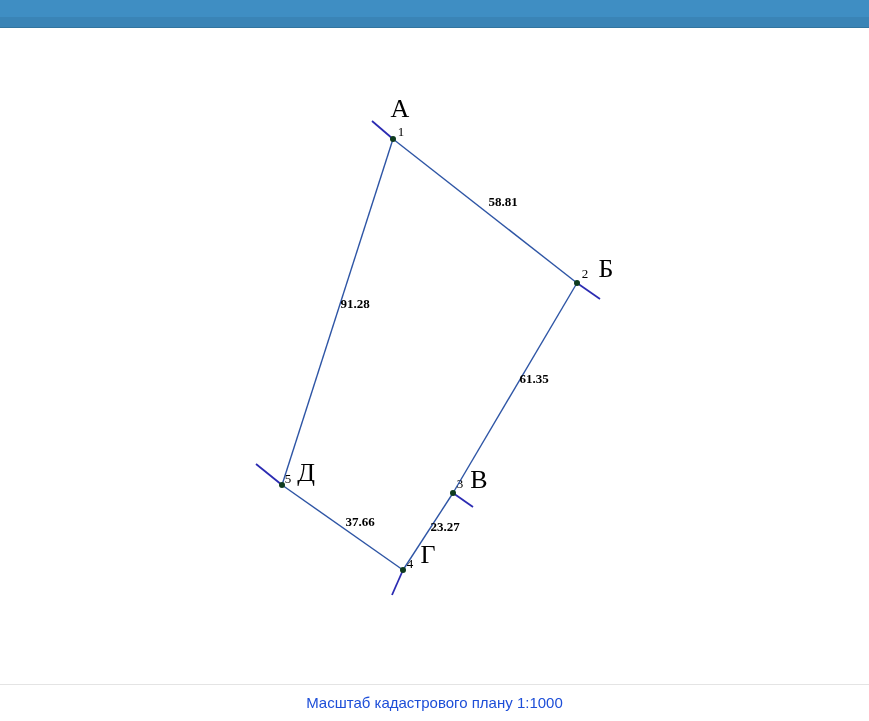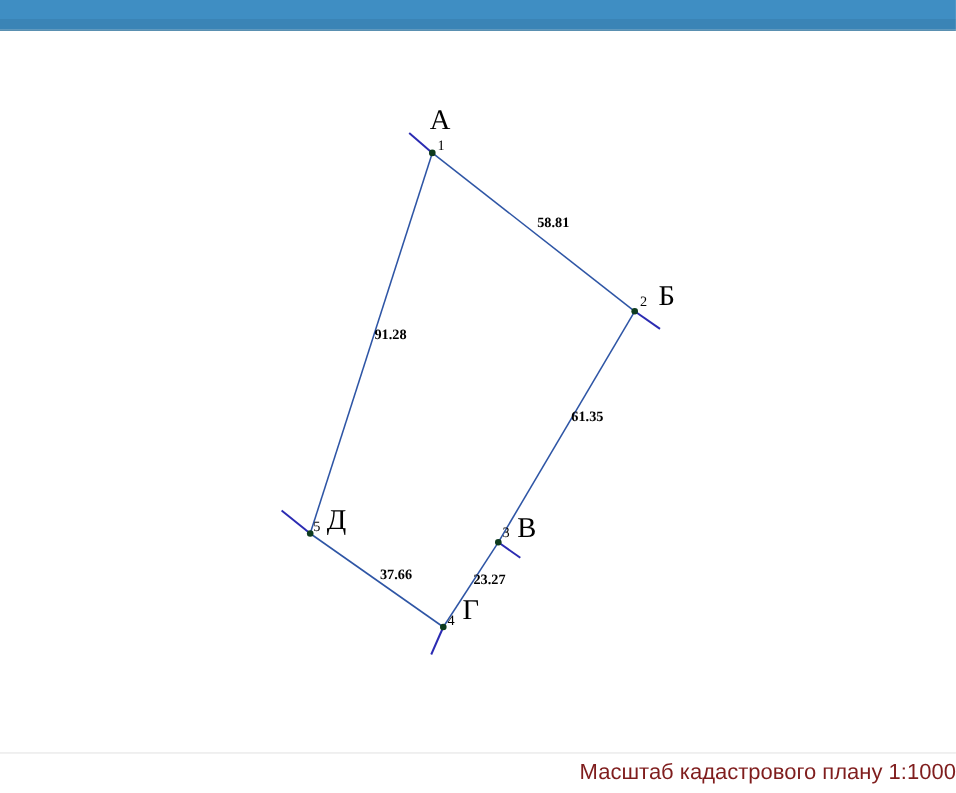--- a/index.html
+++ b/index.html
@@ -19,22 +19,22 @@
     display: block; text-align: center;
     font-size: 15px; font-weight: bold; color: #ffffff;
     line-height: 25px; letter-spacing: .2px; margin-top: 24px;
   }
   .plan-svg { position: absolute; top: 0; left: 0; z-index: 1; }
   .footer {
     position: absolute; left: 0; right: 0; bottom: 0; height: 36px;
     background: #ffffff; border-top: 1px solid #e4e4e4; z-index: 2;
   }
   .footer-text {
-    display: block; text-align: right;
-    line-height: 35px; font-size: 20px; color: #7f1d1d;
+    display: block; text-align: center;
+    line-height: 35px; font-size: 15px; color: #1d4ed8;
   }
   
   .vertex-name {
     font-family: "Liberation Serif", serif;
     font-size: 26px; fill: #000000; text-anchor: middle;
   }
   .vertex-num {
     font-family: "Liberation Serif", serif;
     font-size: 13px; fill: #000000; text-anchor: middle;
   }

